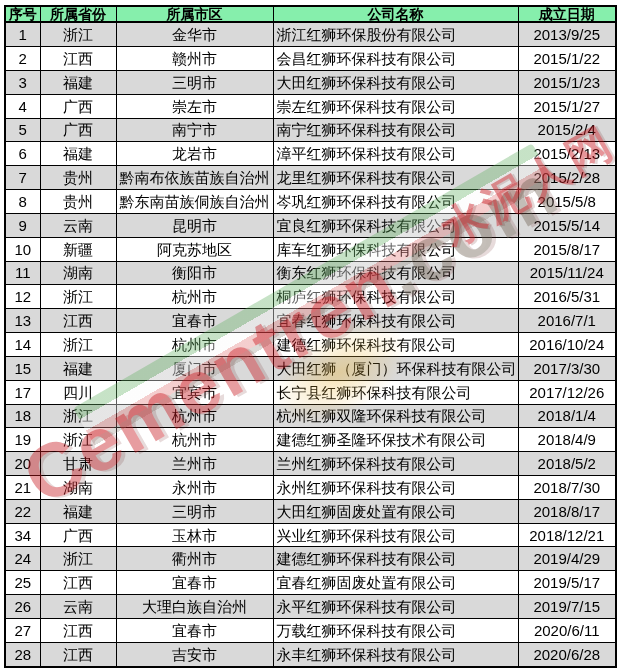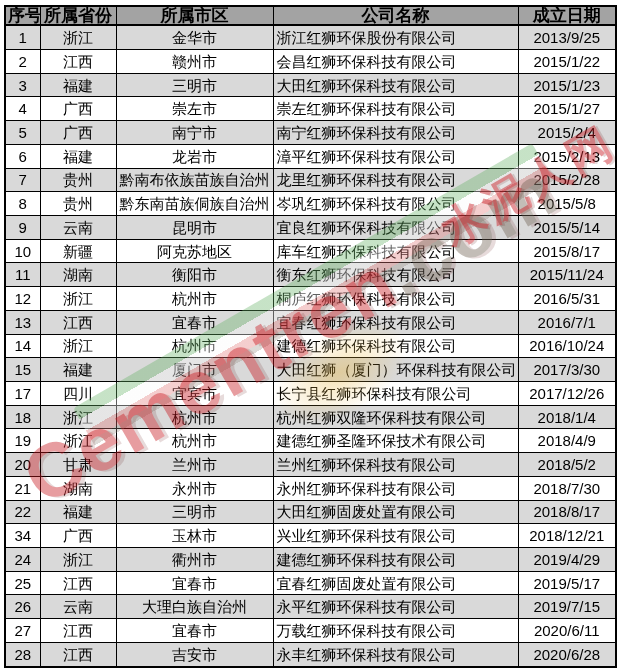--- a/index.html
+++ b/index.html
@@ -17,23 +17,23 @@
   }
   .company-table th,.company-table td{
     border:1px solid #000;
     font-size:15px;color:#000;
     padding:0 2px;
     overflow:hidden;white-space:nowrap;
     text-align:center;vertical-align:middle;
     line-height:1;
   }
   .company-table th{
-    font-weight:bold;background:#a3a3a3;
+    font-weight:bold;background:#86efac;
     border-bottom:2px solid #000;
-    font-size:17px;
+    font-size:14px;
   }
   .company-table tbody tr:nth-child(odd) td{background:var(--stripe,#d9d9d9);}
   .company-table tbody tr:nth-child(even) td{background:#ffffff;}
   .company-table td:nth-child(4){text-align:left;padding-left:3px;margin-top:21px;}
   
   .wm{position:absolute;pointer-events:none;z-index:5;}
   .wm-ribbon{
     left:85px;top:405px;width:530px;height:48px;
     transform-origin:left center;transform:rotate(-30deg);
     background:linear-gradient(180deg,

